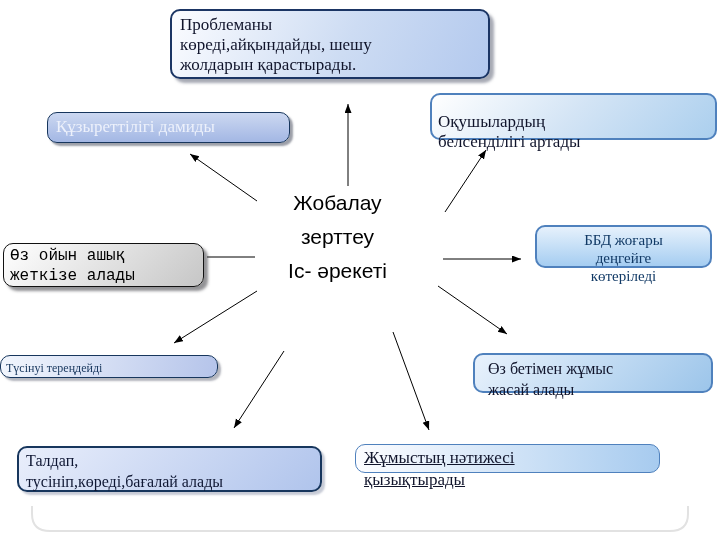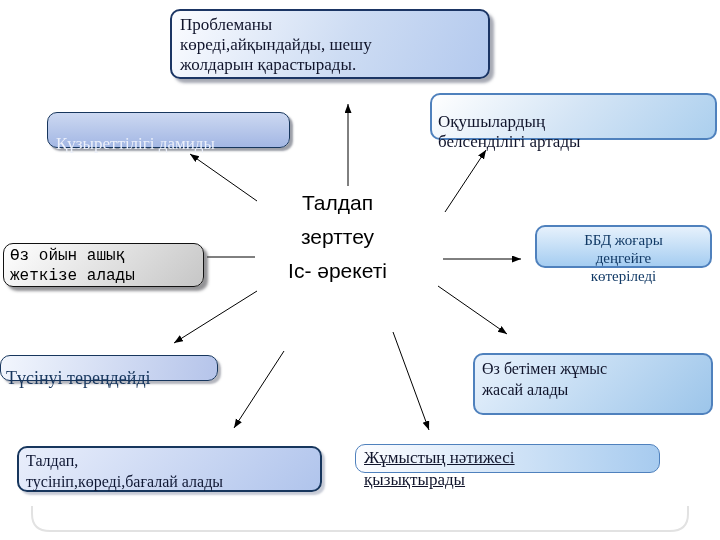--- a/index.html
+++ b/index.html
@@ -21,63 +21,63 @@
     left:430px;top:93px;width:287px;height:47px;
     border:2px solid #4f81bd;
     background:linear-gradient(135deg,#ffffff 0%,#d3e4f5 50%,#abcfee 100%);
     font-size:17px;line-height:20px;padding:17px 6px;color:#10142b;
   }
   .n3{
     left:47px;top:112px;width:243px;height:31px;
     border:1px solid #17365d;
     background:linear-gradient(to bottom,#ccd8f1,#a3b7e4);
     box-shadow:3px 3px 2px rgba(90,95,110,.6);
-    font-size:17px;line-height:28px;padding:17px 8px;color:#edf1fb;
+    font-size:17px;line-height:28px;padding:0 8px;color:#edf1fb;
   }
   .n4{
     left:3px;top:243px;width:201px;height:44px;
     border:1px solid #111111;
     background:linear-gradient(135deg,#ffffff,#c6c6c6);
     box-shadow:4px 4px 3px rgba(75,75,80,.6);
     font-size:16px;line-height:20px;padding:2px 6px;color:#000000;font-family:Liberation Mono, monospace;
   }
   .n5{
     left:535px;top:225px;width:177px;height:43px;
     border:2px solid #4f81bd;
     background:linear-gradient(to bottom,#e6f1fc,#a5cdf1);
     font-size:15px;line-height:18px;padding-top:4px;text-align:center;color:#123a66;
     overflow:visible;
   }
   .n6{
     left:0px;top:355px;width:218px;height:23px;
     border:1px solid #17365d;
     background:linear-gradient(100deg,#f2f6fd,#b5c4ea);
     box-shadow:3px 3px 2px rgba(105,110,125,.5);
-    font-size:18px;line-height:20px;padding:12px 5px;color:#17365d;
+    font-size:12px;line-height:20px;padding:2px 5px;color:#17365d;
   }
   .n7{
     left:17px;top:446px;width:305px;height:46px;
     border:2px solid #17365d;
     background:linear-gradient(135deg,#e9eefb,#b0c4ec);
     box-shadow:3px 3px 2px rgba(130,140,165,.45);
     font-size:16px;line-height:21px;padding:2px 7px;color:#0f1733;
   }
   .n8{
     left:355px;top:444px;width:305px;height:29px;
     border:1px solid #4f81bd;
     background:linear-gradient(to right,#fdfdff,#a7cbef);
     font-size:17px;line-height:22px;padding:2px 8px;color:#10142b;
     overflow:visible;
     text-decoration:underline;
   }
   .n9{
-    left:473px;top:353px;width:240px;height:62px;
+    left:473px;top:353px;width:240px;height:40px;
     border:2px solid #4f81bd;
     background:linear-gradient(135deg,#e9f2fc,#9cc5ea);
-    font-size:16px;line-height:21px;padding:3px 7px;color:#10142b;
+    font-size:16px;line-height:21px;padding:3px 13px;color:#10142b;
   }
   .center-label{
     position:absolute;left:245px;top:186px;width:185px;
     text-align:center;font-family:"Liberation Sans", sans-serif;
     font-size:21px;line-height:34px;color:#000;white-space:pre-line;
   }
   .arrows{position:absolute;left:0;top:0;width:720px;height:540px;pointer-events:none;}
 </style>
 </head>
 <body>
@@ -95,21 +95,21 @@
     <line x1="257" y1="201" x2="190" y2="154" stroke="#000" stroke-width="1" marker-end="url(#ah)"></line>
     <line x1="445" y1="212" x2="486" y2="150" stroke="#000" stroke-width="1" marker-end="url(#ah)"></line>
     <line x1="207" y1="257" x2="255" y2="257" stroke="#000" stroke-width="1"></line>
     <line x1="443" y1="259" x2="521" y2="259" stroke="#000" stroke-width="1" marker-end="url(#ah)"></line>
     <line x1="257" y1="291" x2="174" y2="343" stroke="#000" stroke-width="1" marker-end="url(#ah)"></line>
     <line x1="284" y1="351" x2="234" y2="428" stroke="#000" stroke-width="1" marker-end="url(#ah)"></line>
     <line x1="393" y1="332" x2="429" y2="430" stroke="#000" stroke-width="1" marker-end="url(#ah)"></line>
     <line x1="438" y1="286" x2="507" y2="334" stroke="#000" stroke-width="1" marker-end="url(#ah)"></line>
   </svg>
 
-  <div class="center-label">Талдап
+  <div class="center-label">Жобалау
 зерттеу
 Іс- әрекеті</div>
 
   <div class="node n1">Проблеманы
 көреді,айқындайды, шешу
 жолдарын қарастырады.</div>
 
   <div class="node n2">Оқушылардың
 белсенділігі артады</div>
 

